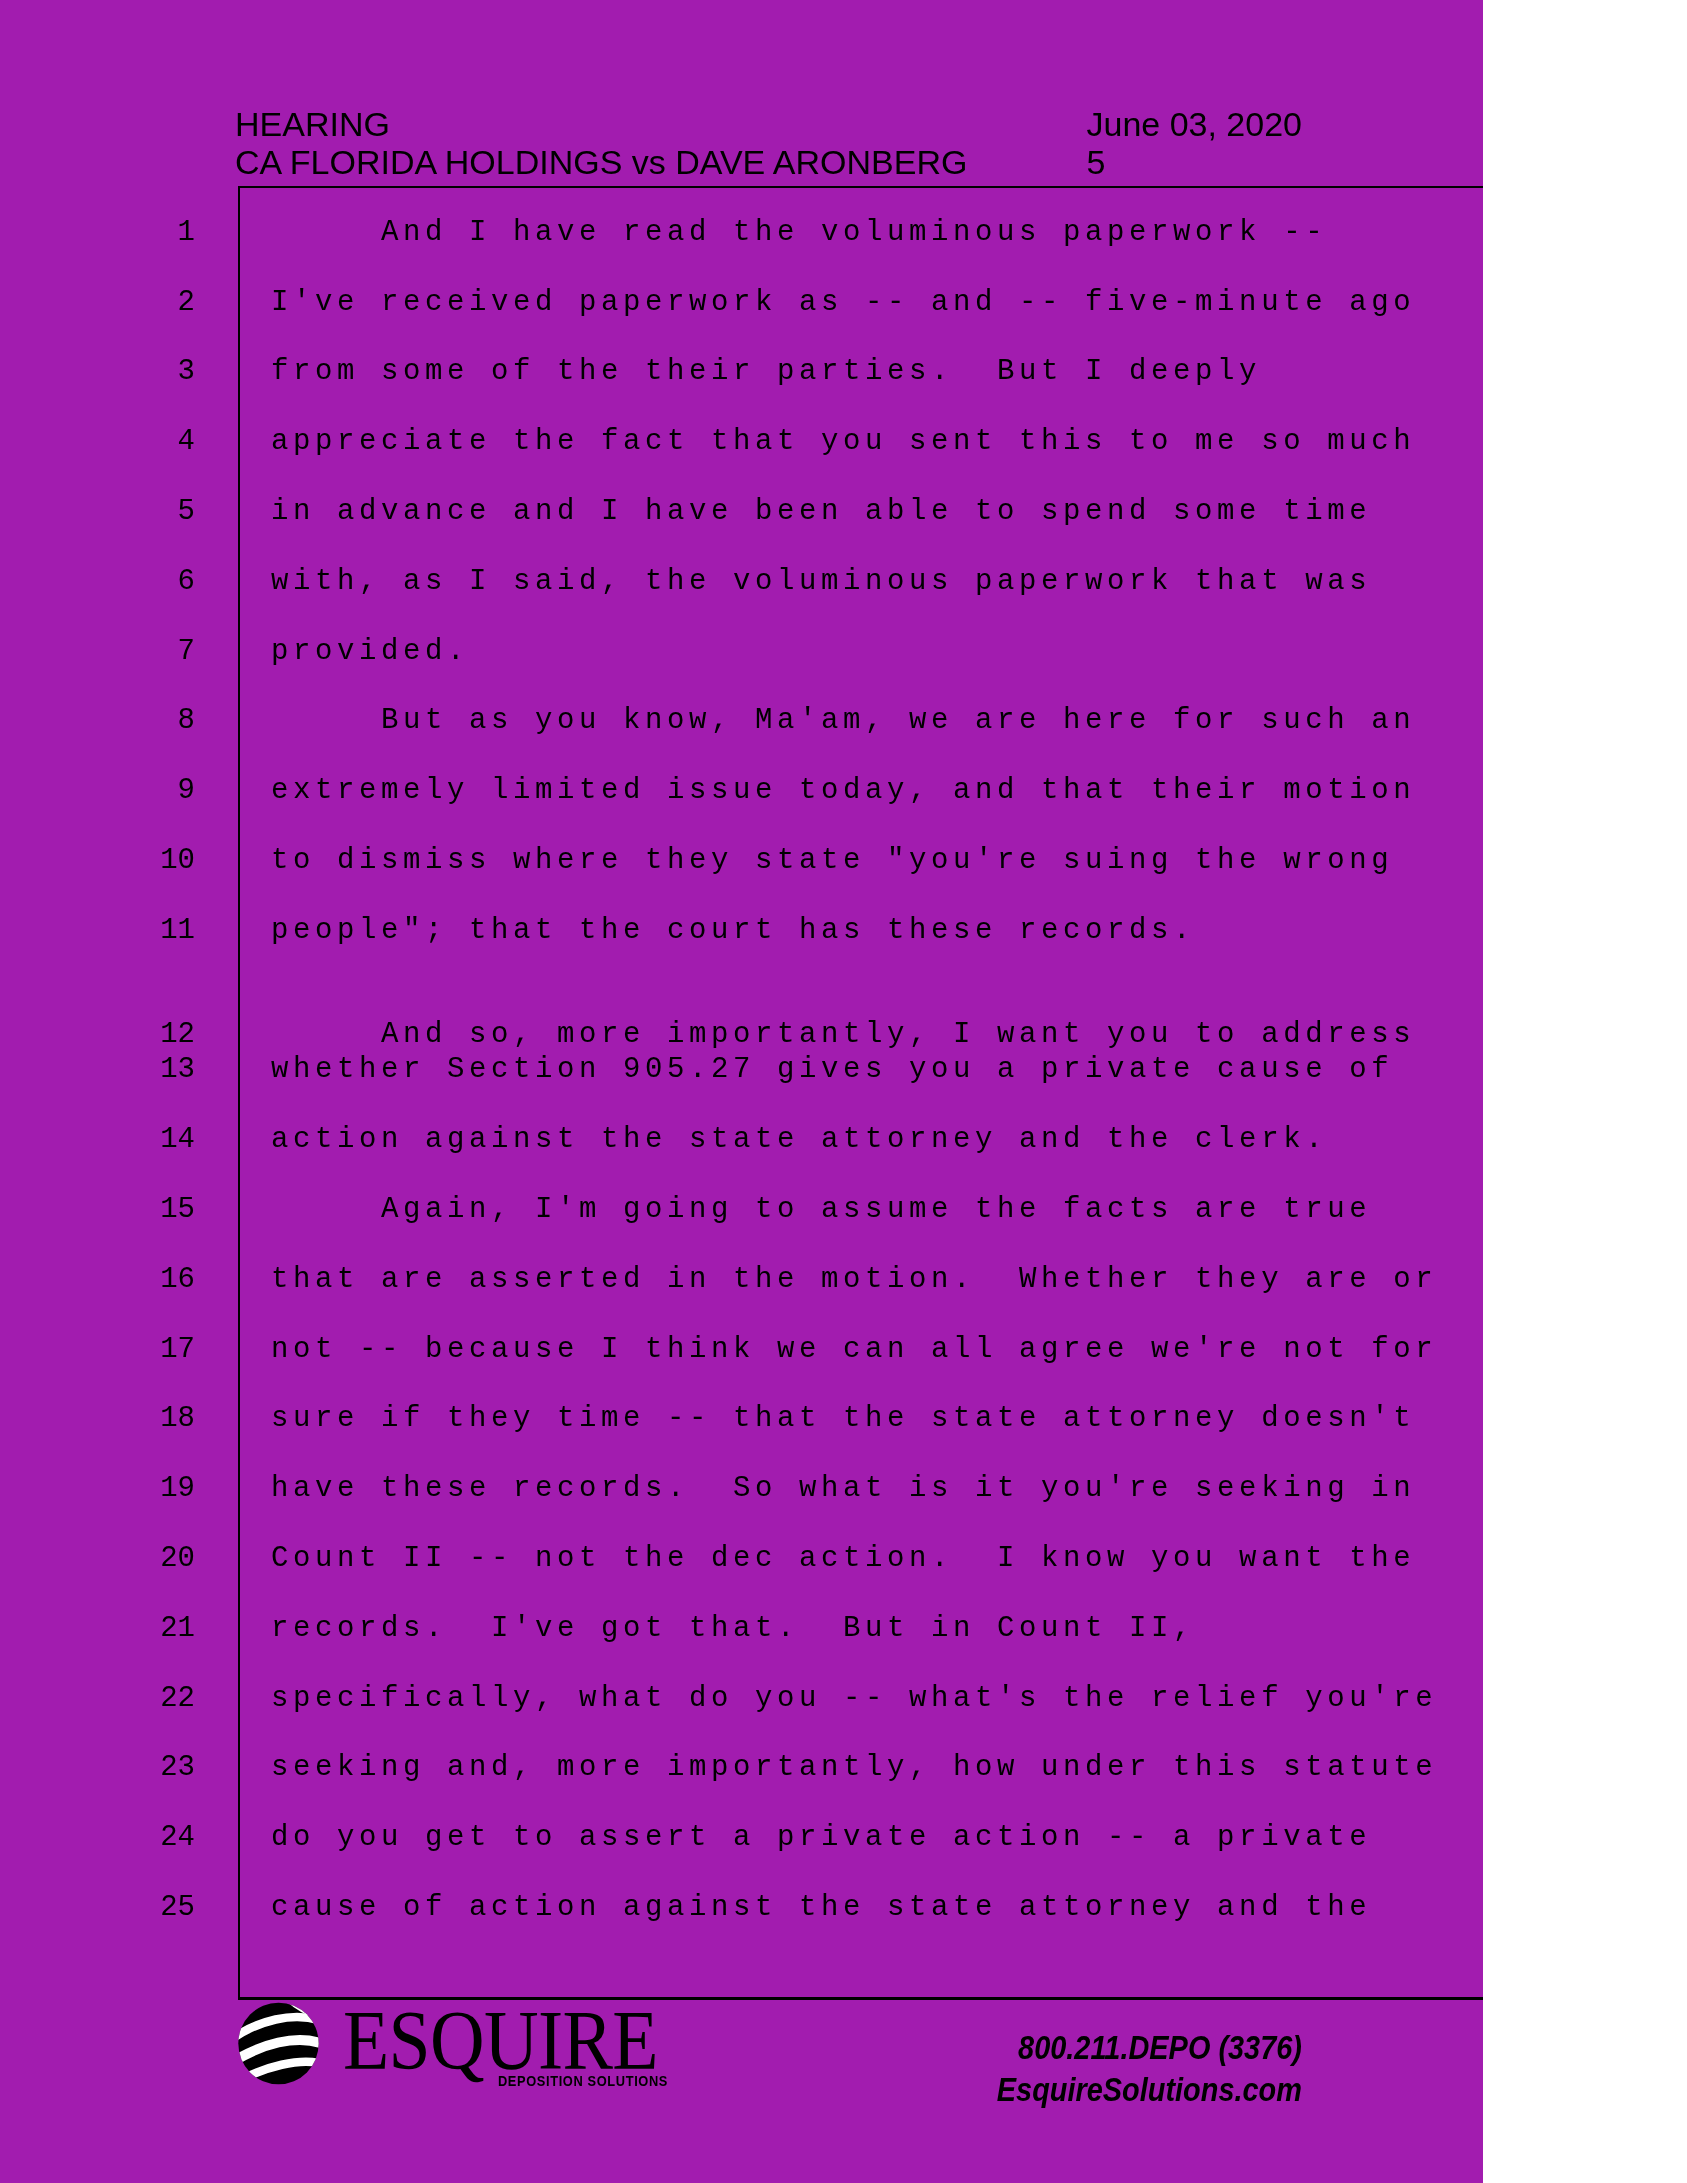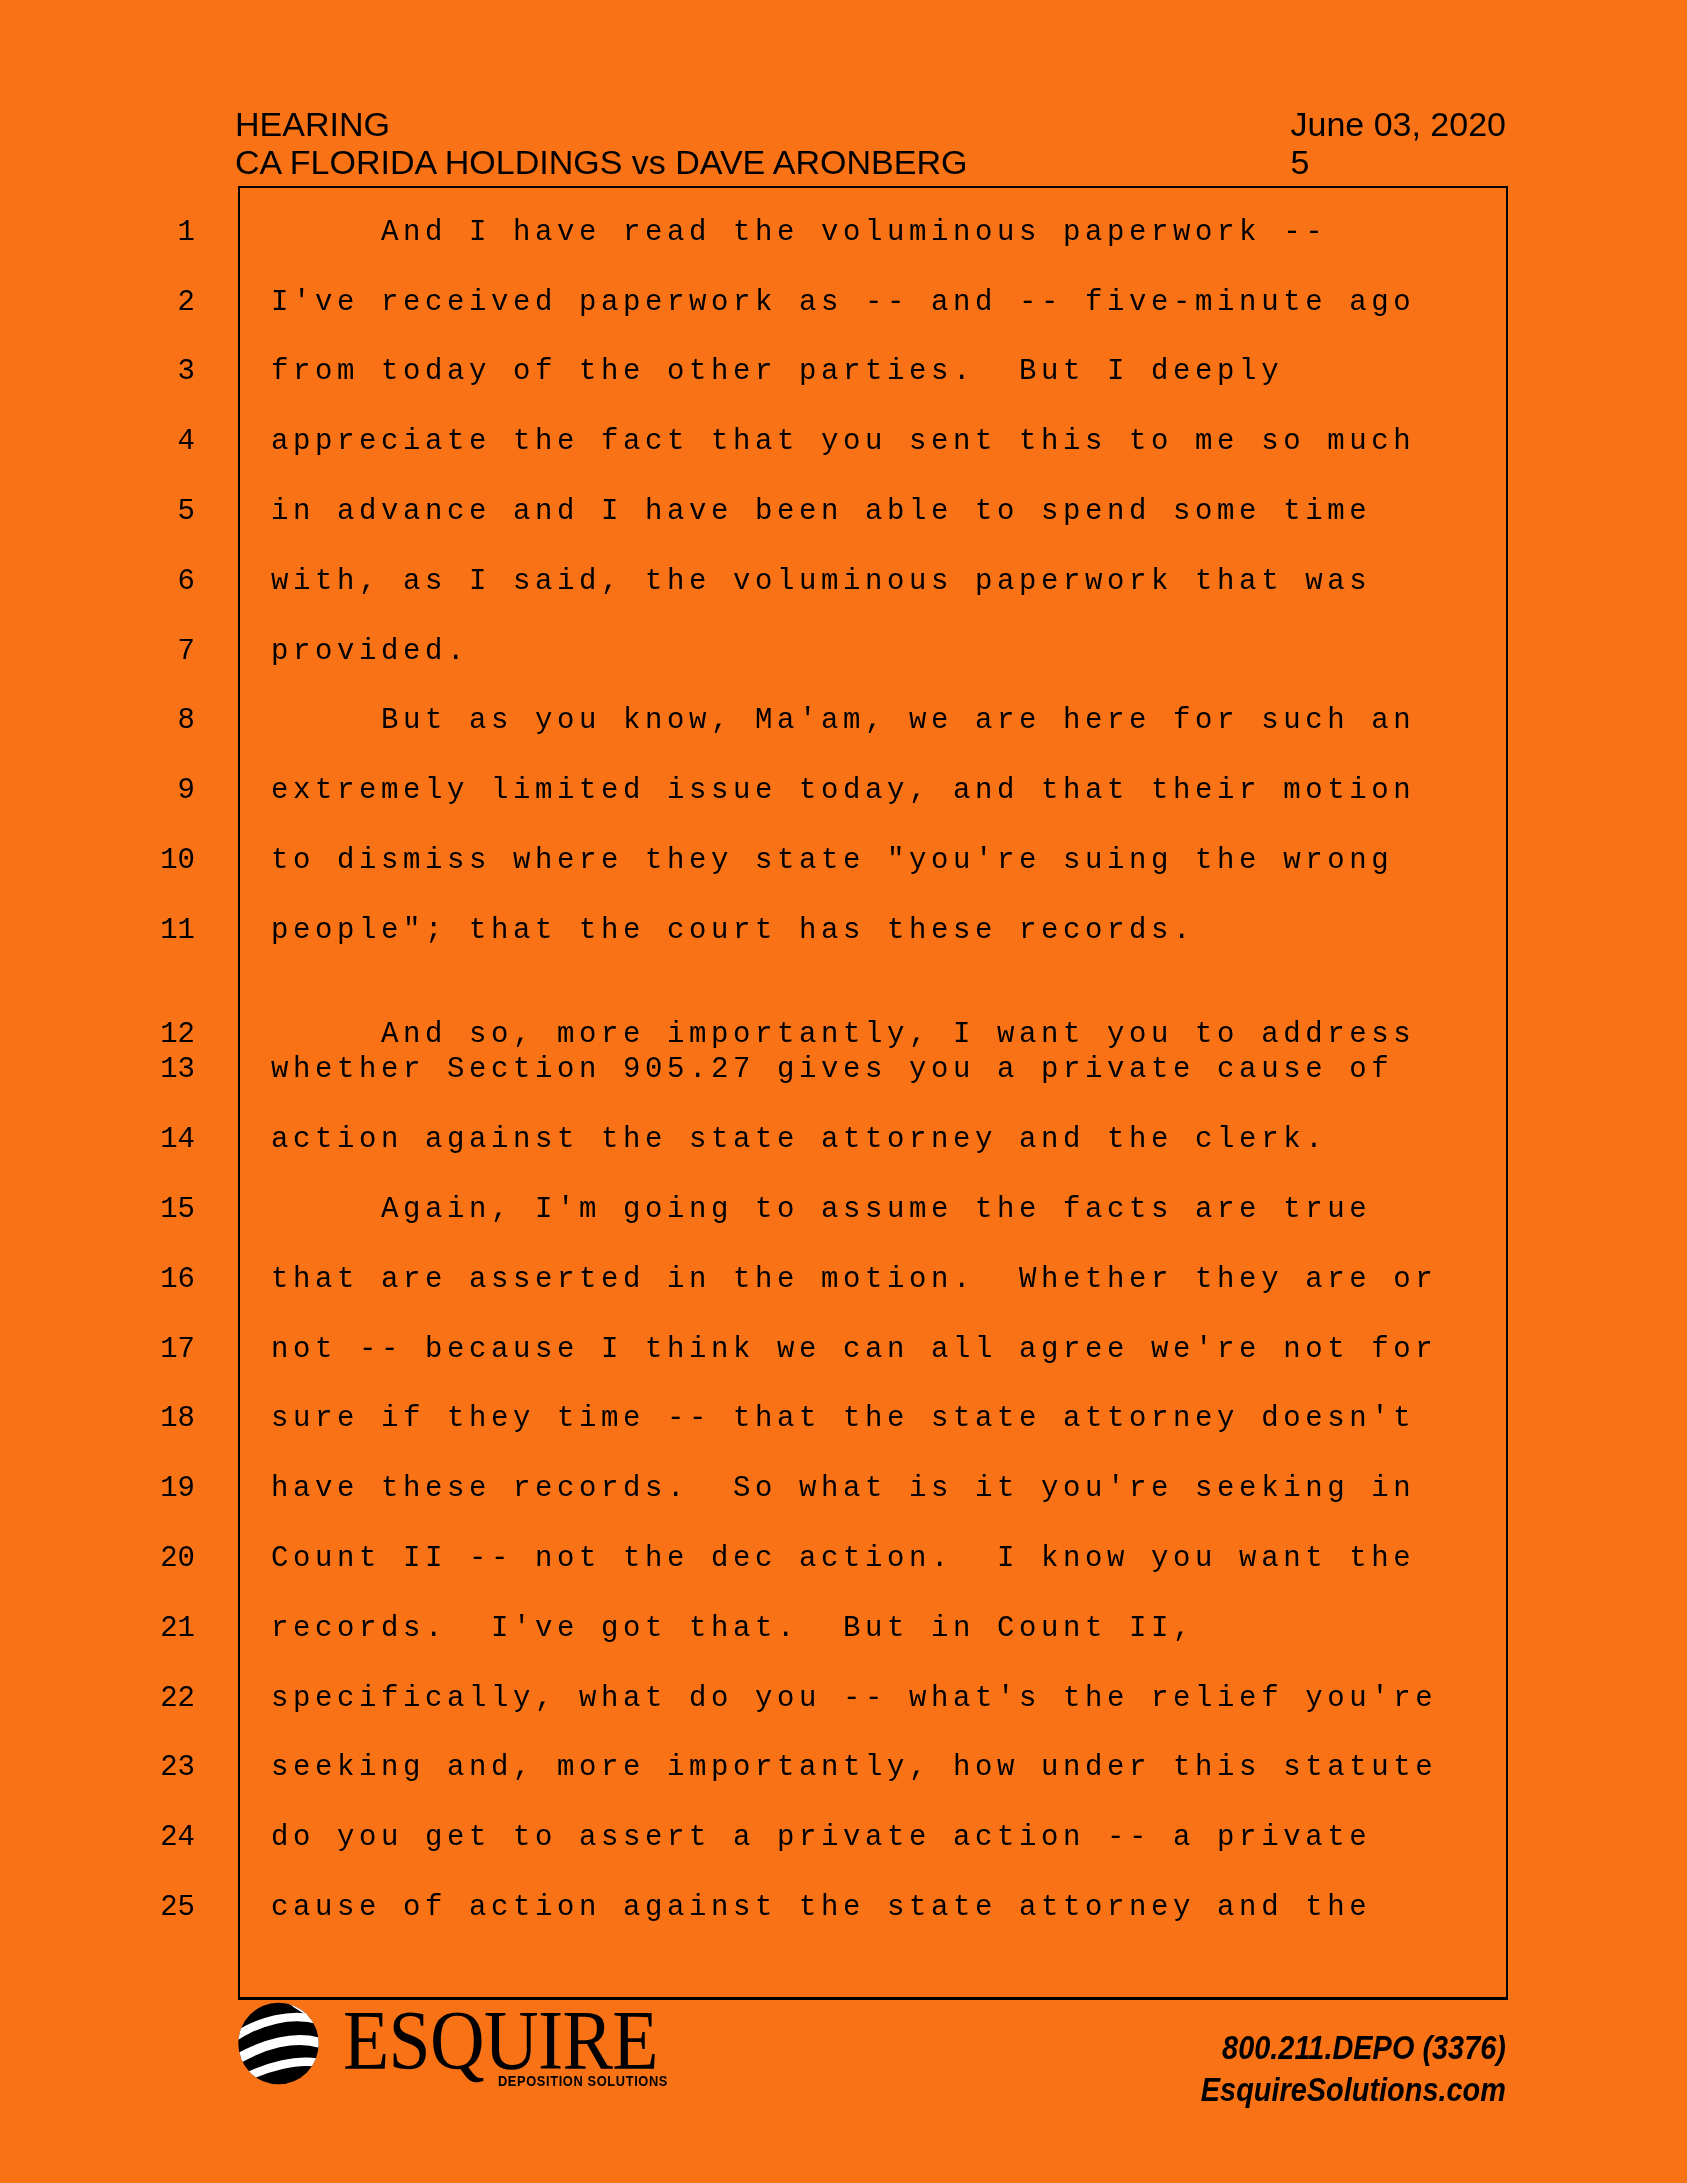--- a/index.html
+++ b/index.html
@@ -2,23 +2,23 @@
 <html style="font-size:10.6px"><head>
 <meta charset="utf-8">
 <style>
   html, body {
     margin: 0;
     padding: 0;
     background: #ffffff;
   }
   .page {
     position: relative;
-    width: 1687px;
+    width: 1483px;
     height: 2183px;
-    background: #f97316;
+    background: #a21caf;
     color: #000000;
     overflow: hidden;
   }
 
   
   .hdr-left {
     position: absolute;
     left: 235px;
     top: 105px;
     font-family: "Liberation Sans", sans-serif;
@@ -144,21 +144,21 @@
       <div class="trow" style="top: 198px;">
         <span class="tnum">1</span>
         <span class="ttext">     And I have read the voluminous paperwork --</span>
       </div>
       <div class="trow" style="top: 268px;">
         <span class="tnum">2</span>
         <span class="ttext">I've received paperwork as -- and -- five-minute ago</span>
       </div>
       <div class="trow" style="top: 337px;">
         <span class="tnum">3</span>
-        <span class="ttext">from today of the other parties.  But I deeply</span>
+        <span class="ttext">from some of the their parties.  But I deeply</span>
       </div>
       <div class="trow" style="top: 407px;">
         <span class="tnum">4</span>
         <span class="ttext">appreciate the fact that you sent this to me so much</span>
       </div>
       <div class="trow" style="top: 477px;">
         <span class="tnum">5</span>
         <span class="ttext">in advance and I have been able to spend some time</span>
       </div>
       <div class="trow" style="top: 547px;">

